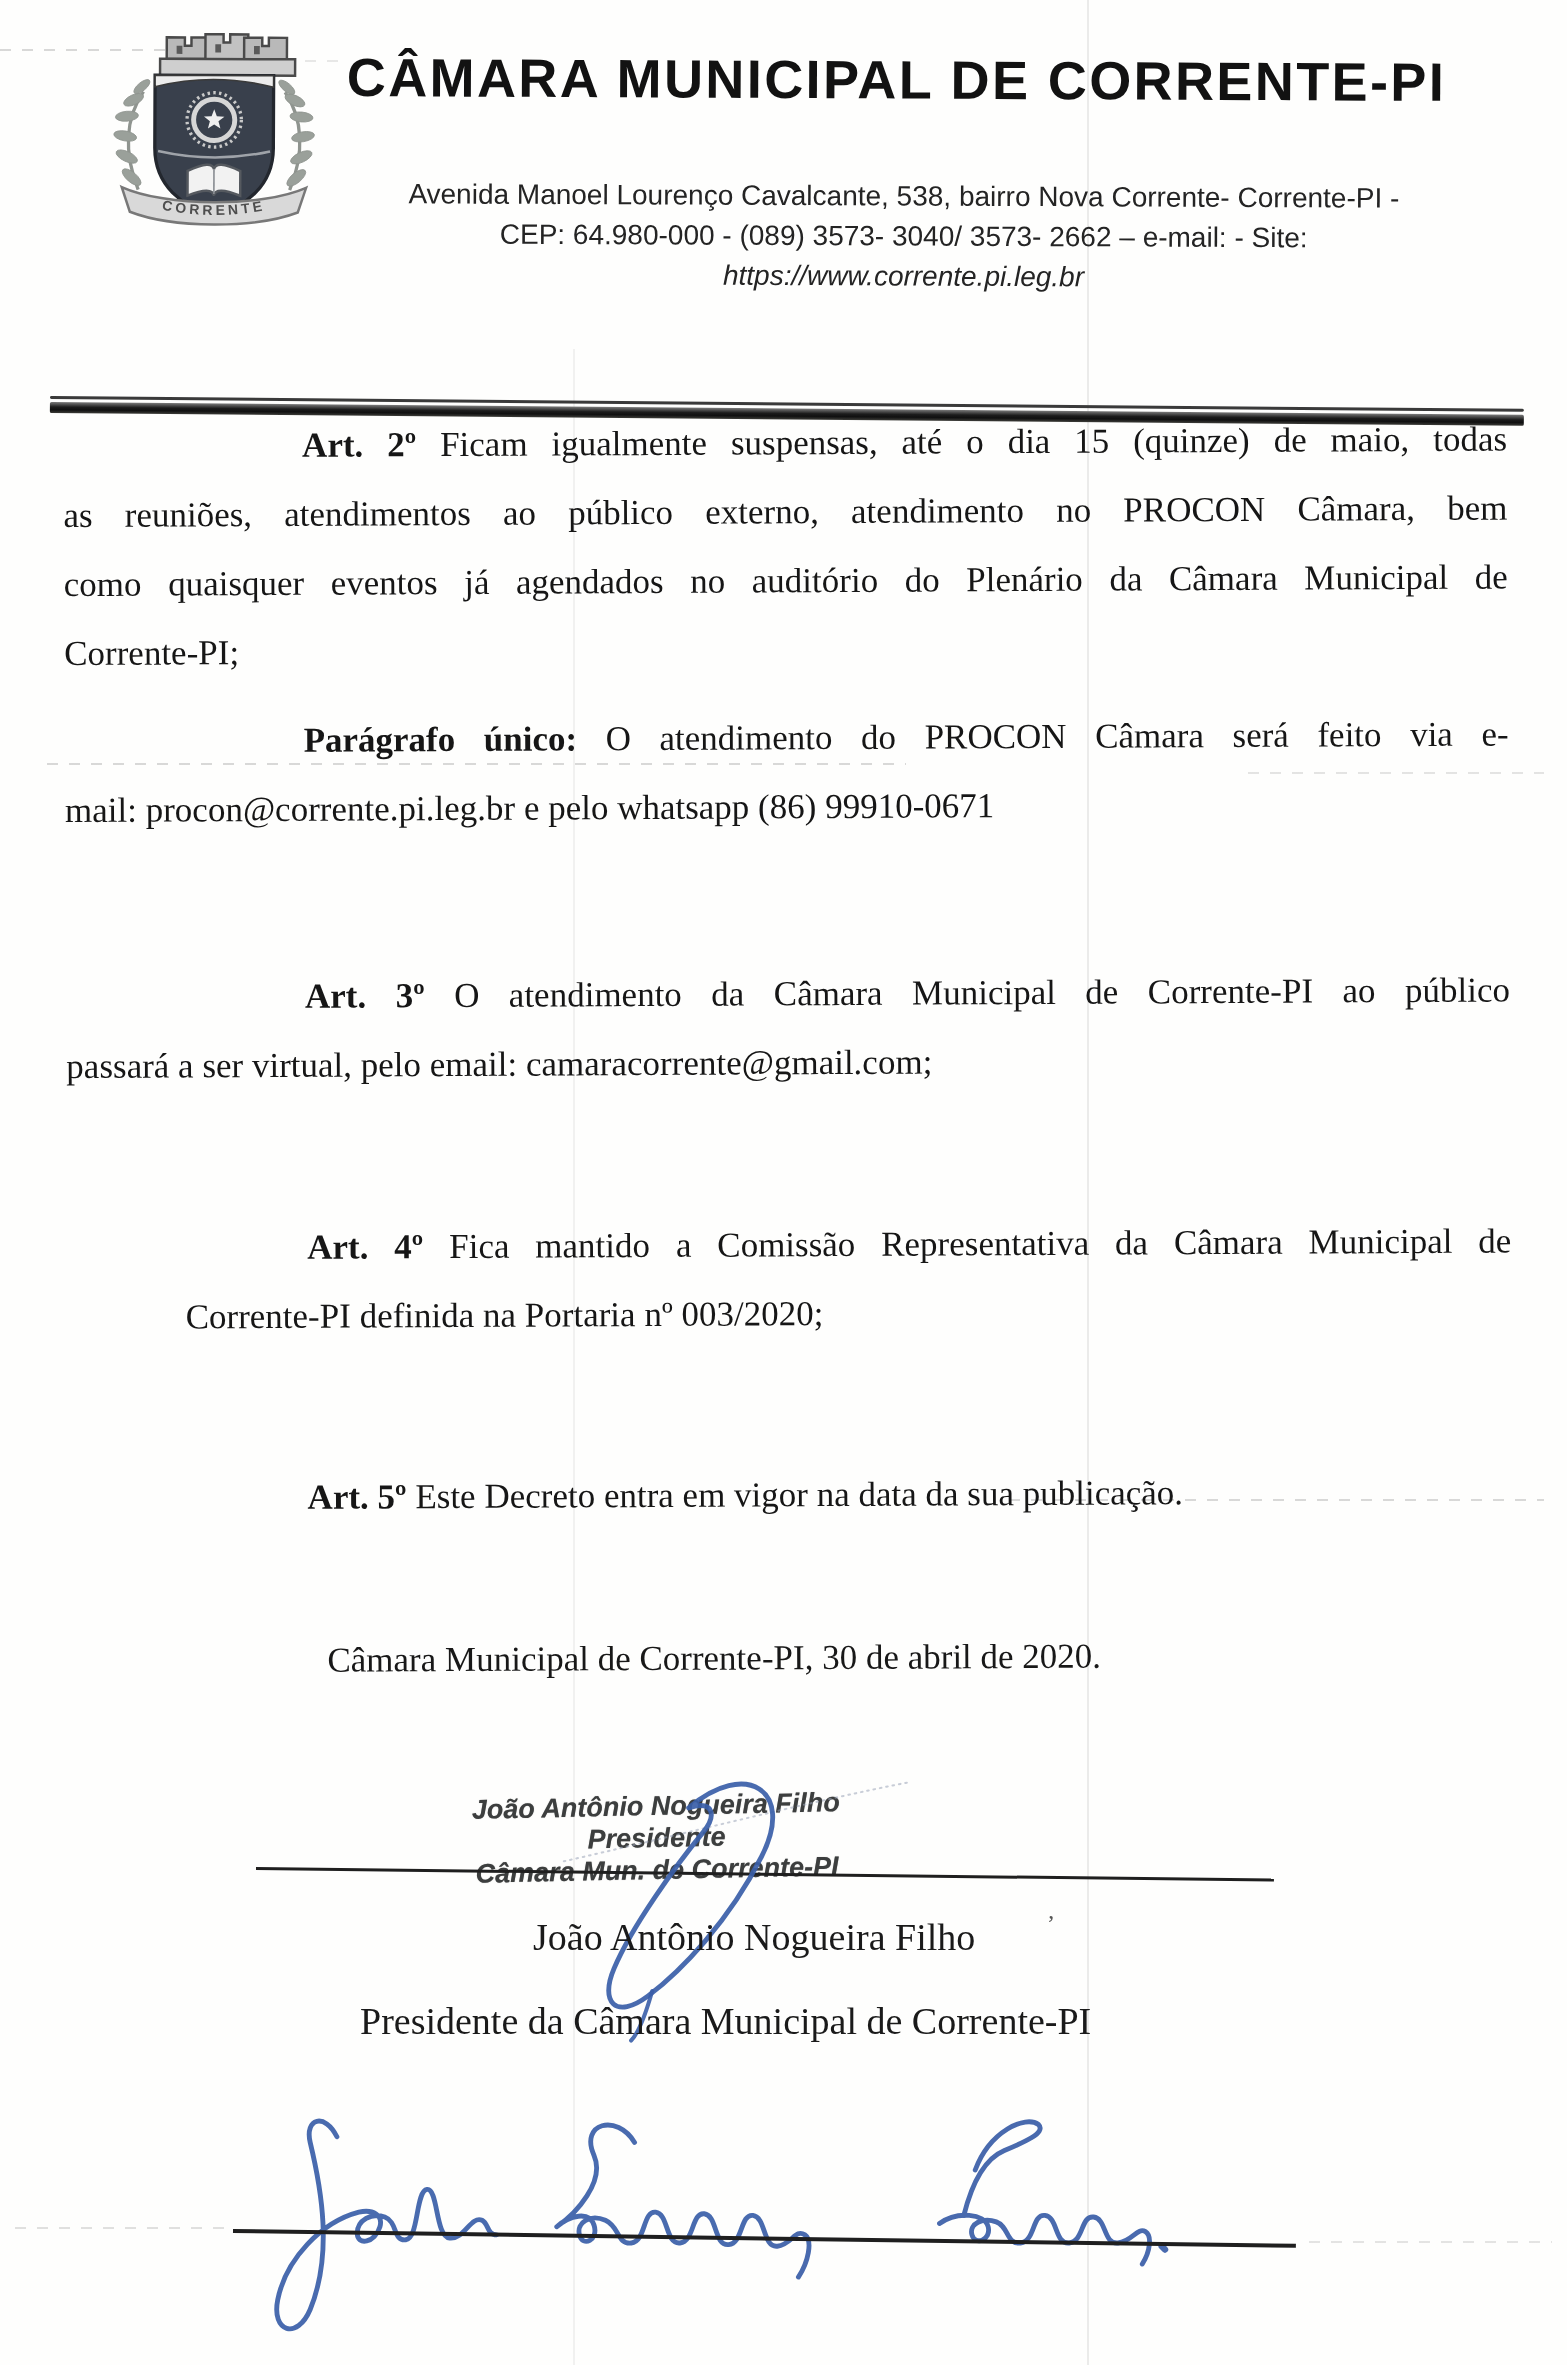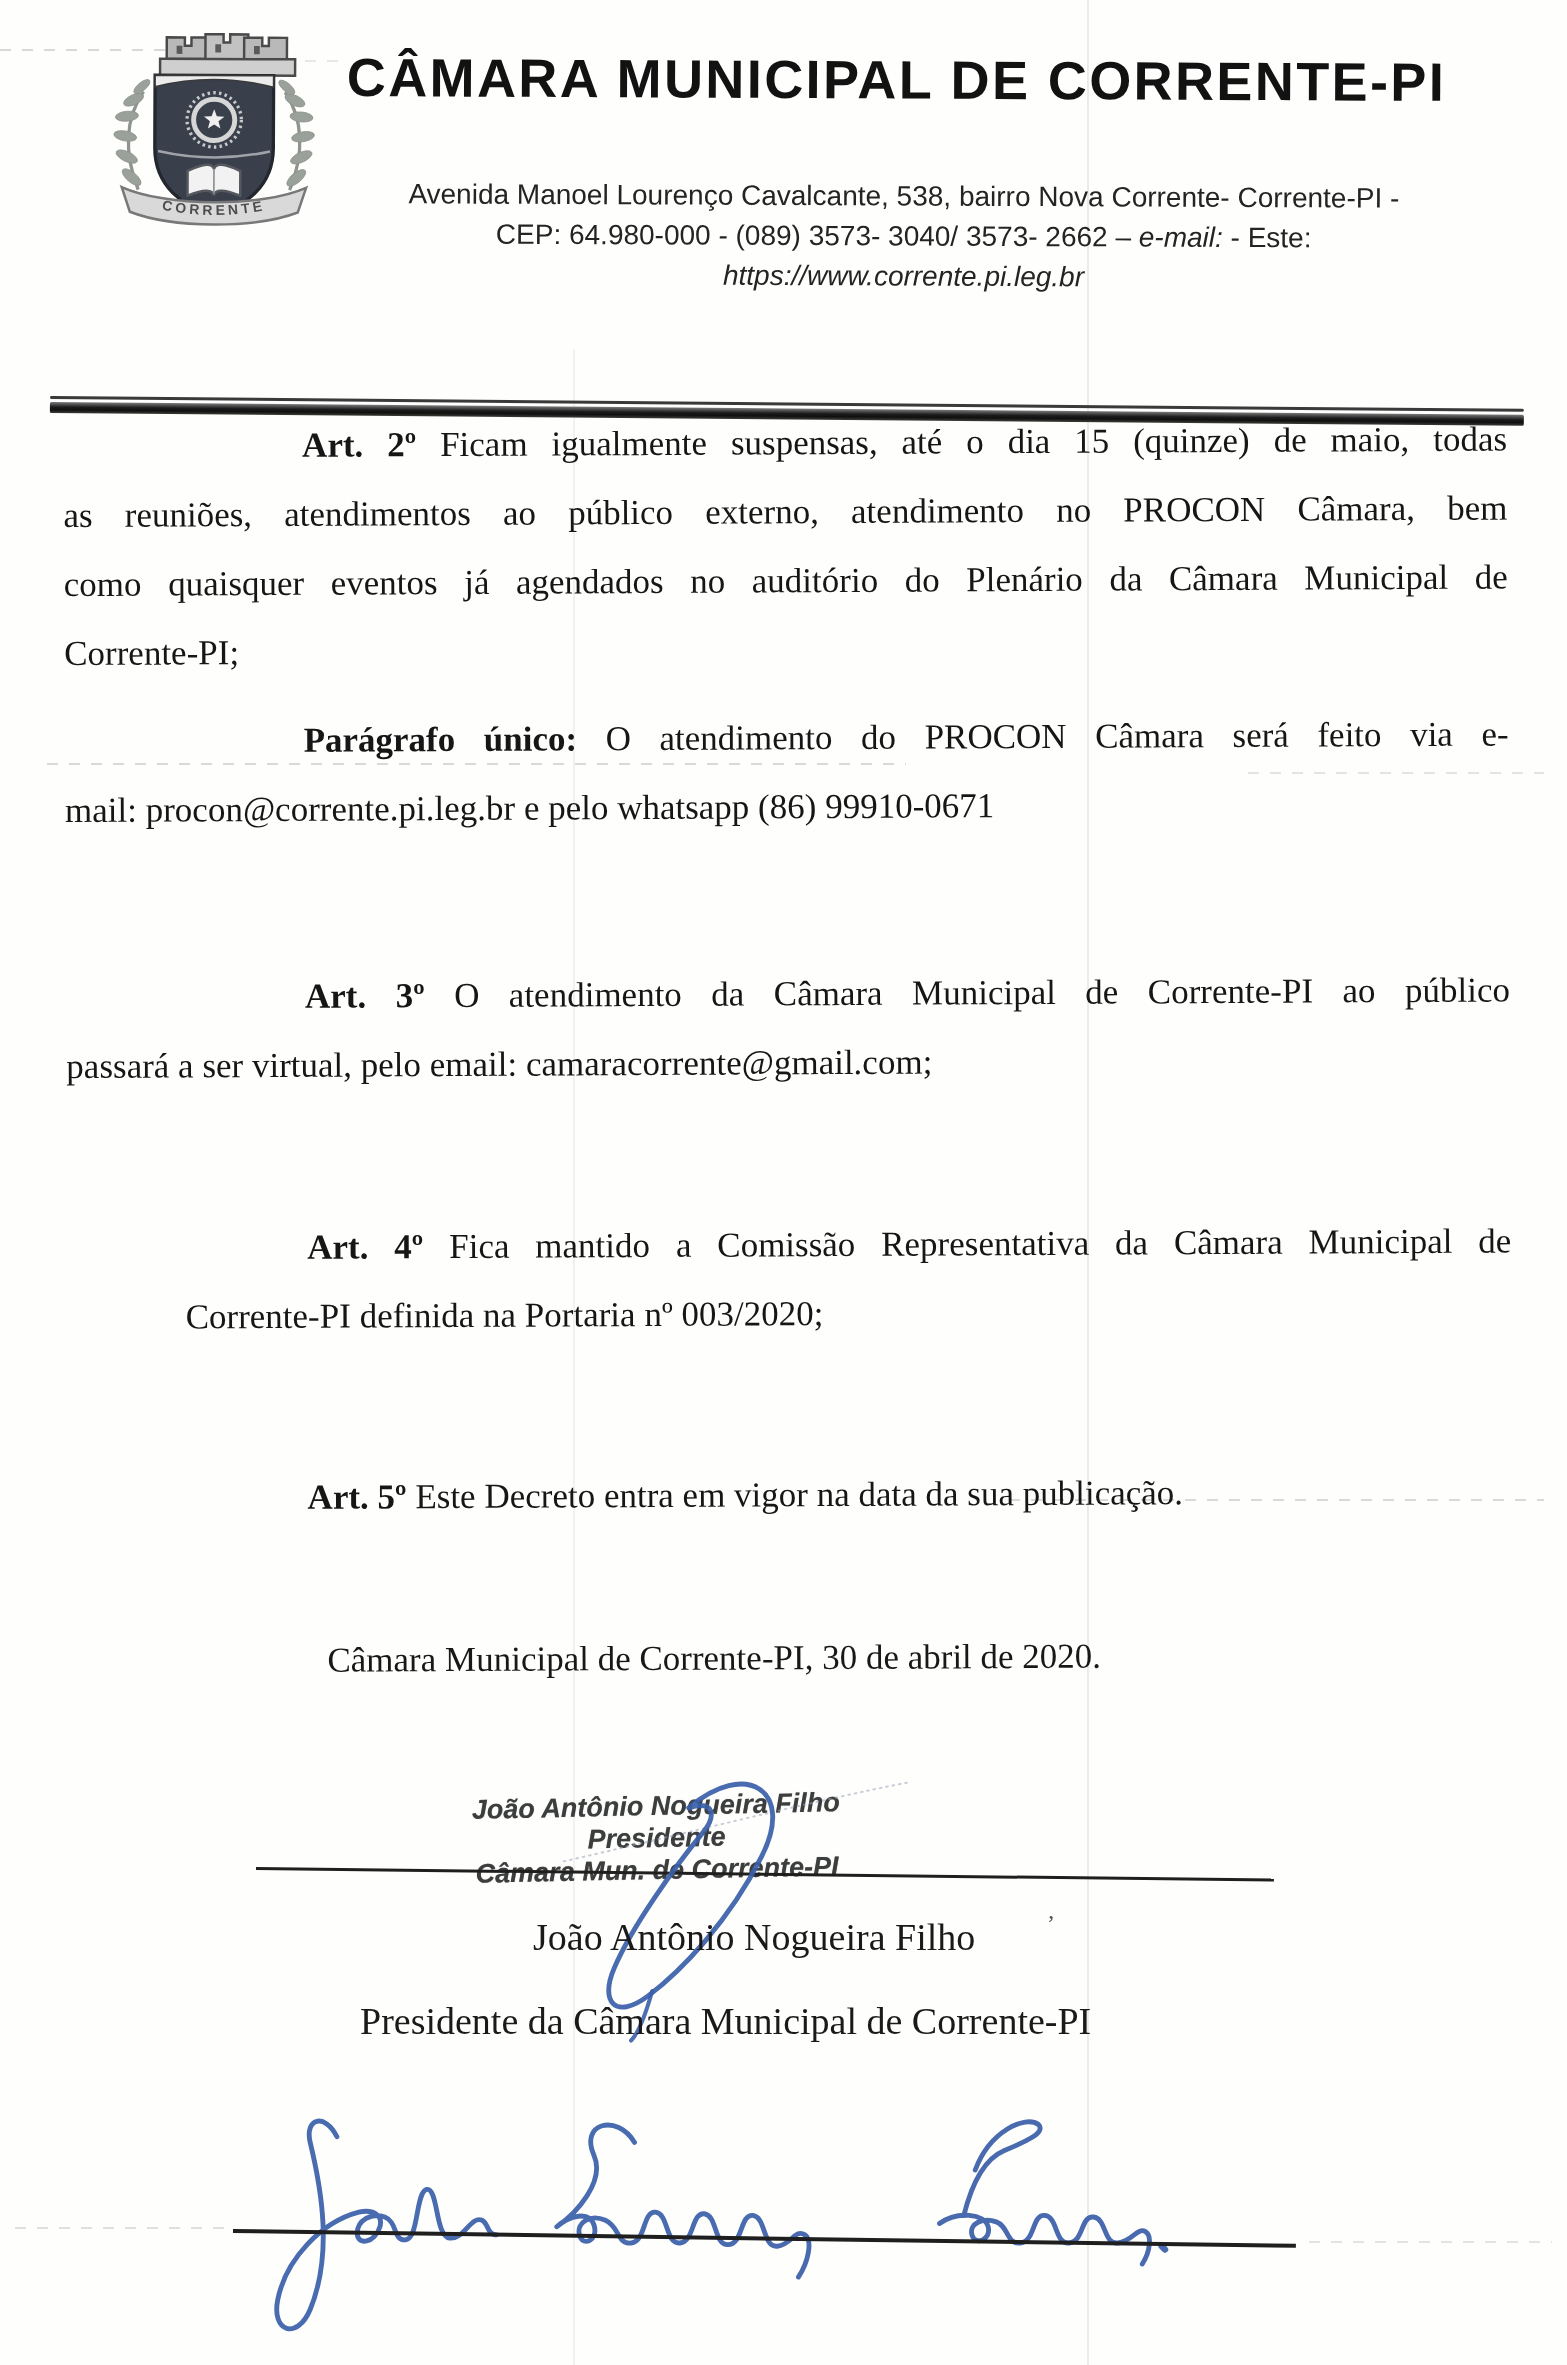--- a/index.html
+++ b/index.html
@@ -16,21 +16,21 @@
     position:absolute;left:347px;top:45px;
     font-family:"Liberation Sans","DejaVu Sans",sans-serif;
     font-weight:700;font-size:54px;letter-spacing:2.4px;color:#121212;
     white-space:nowrap;
   }
   #address{
     position:absolute;left:272px;top:173px;width:1265px;
     font-family:"Liberation Sans","DejaVu Sans",sans-serif;
     font-size:28px;line-height:40px;color:#242424;text-align:center;
   }
-  #address .em{font-style:italic;}
+  #address .em{}
   #address .url{font-style:italic;}
   
   #divider{
     position:absolute;left:50px;top:396px;width:1474px;
     transform:rotate(0.5deg);transform-origin:left top;
   }
   #divider .thin{height:3.2px;background:#3a3a3a;border-radius:1.6px;}
   #divider .gap{height:3.2px;}
   #divider .thick{
     height:10.5px;
@@ -141,21 +141,21 @@
         <text font-family="Liberation Sans, DejaVu Sans, sans-serif" font-size="17" font-weight="700" letter-spacing="4" fill="#4e4e4e">
           <textPath href="#bannerCurve" startOffset="50%" text-anchor="middle">CORRENTE</textPath>
         </text>
       </g>
     </svg>
 
     <div id="org-title">CÂMARA MUNICIPAL DE CORRENTE-PI</div>
 
     <div id="address">
       <div>Avenida Manoel Lourenço Cavalcante, 538, bairro Nova Corrente- Corrente-PI -</div>
-      <div><span>CEP: 64.980-000 - (089) 3573- 3040/ 3573- 2662 – </span><span class="em">e-mail:</span><span> - Este:</span></div>
+      <div><span>CEP: 64.980-000 - (089) 3573- 3040/ 3573- 2662 – </span><span class="em">e-mail:</span><span> - Site:</span></div>
       <div class="url">https://www.corrente.pi.leg.br</div>
     </div>
   </div>
 
   <div id="divider">
     <div class="thin"></div>
     <div class="gap"></div>
     <div class="thick"></div>
   </div>
 

